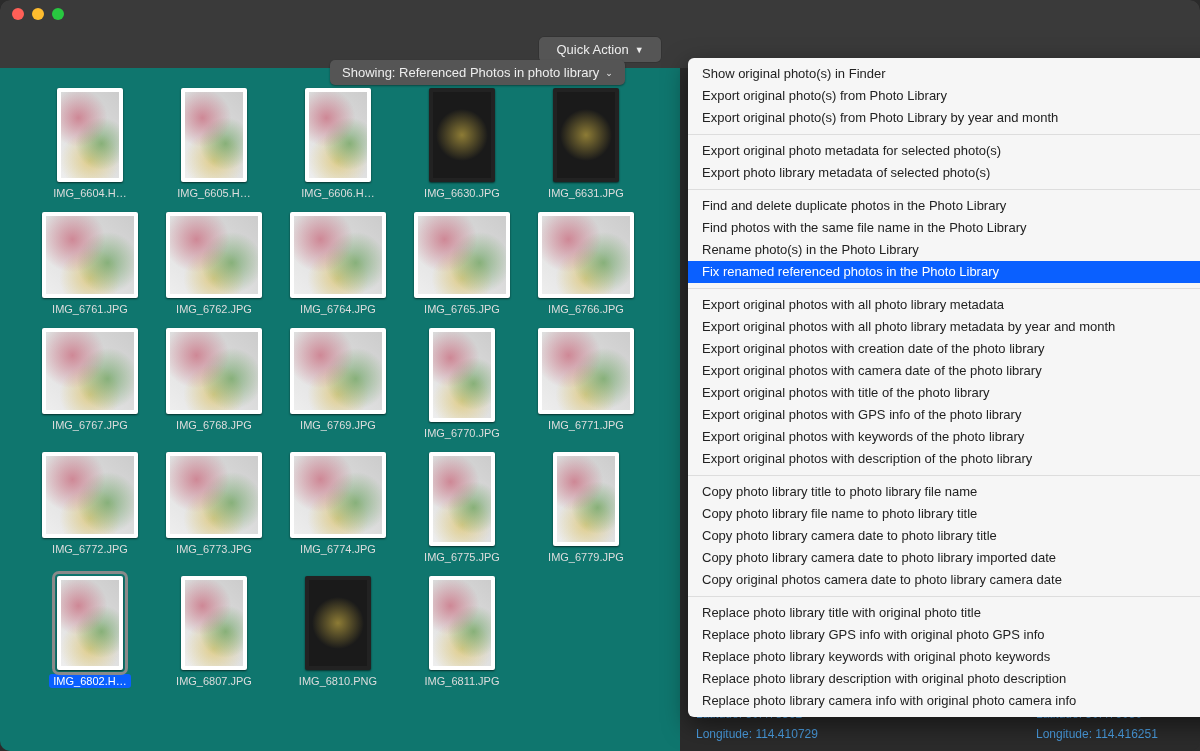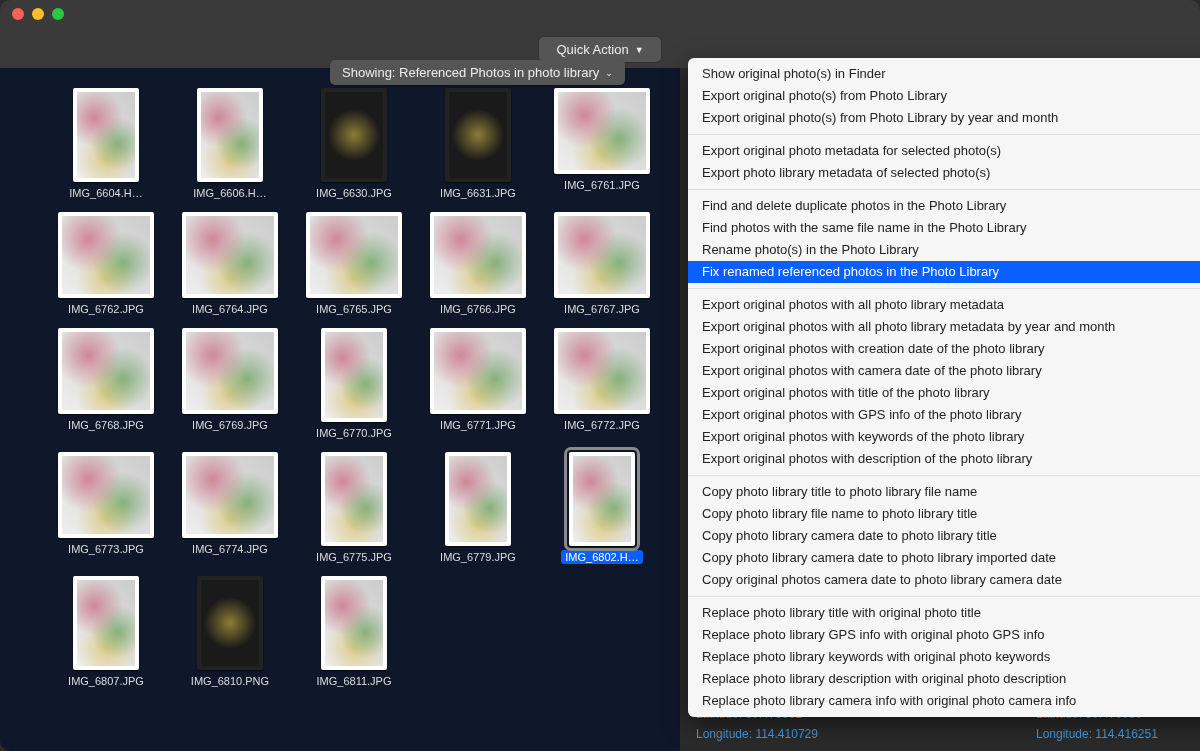--- a/index.html
+++ b/index.html
@@ -100,23 +100,23 @@
   .main {
     position: absolute;
     top: 68px;
     left: 0;
     right: 0;
     bottom: 0;
     display: flex;
   }
   .grid-pane {
     flex: 1;
-    background: #0f172a;
-    overflow: hidden;
-    padding: 20px 10px 10px 51px;
+    background: #0f766e;
+    overflow: hidden;
+    padding: 20px 10px 10px 35px;
   }
   .grid {
     display: grid;
     grid-template-columns: repeat(5, 110px);
     column-gap: 14px;
     row-gap: 12px;
   }
   .thumb {
     width: 110px;
     display: flex;
@@ -252,20 +252,24 @@
   <span>Showing: Referenced Photos in photo library</span>
   <span class="caret">⌄</span>
 </div>
 
 <div class="main">
   <div class="grid-pane">
     <div class="grid" id="grid">
         <div class="thumb portrait">
           <div class="imgbox"></div>
           <div class="fname">IMG_6604.H…</div>
+        </div>
+        <div class="thumb portrait">
+          <div class="imgbox"></div>
+          <div class="fname">IMG_6605.H…</div>
         </div>
         <div class="thumb portrait">
           <div class="imgbox"></div>
           <div class="fname">IMG_6606.H…</div>
         </div>
         <div class="thumb portrait dark">
           <div class="imgbox"></div>
           <div class="fname">IMG_6630.JPG</div>
         </div>
         <div class="thumb portrait dark">

